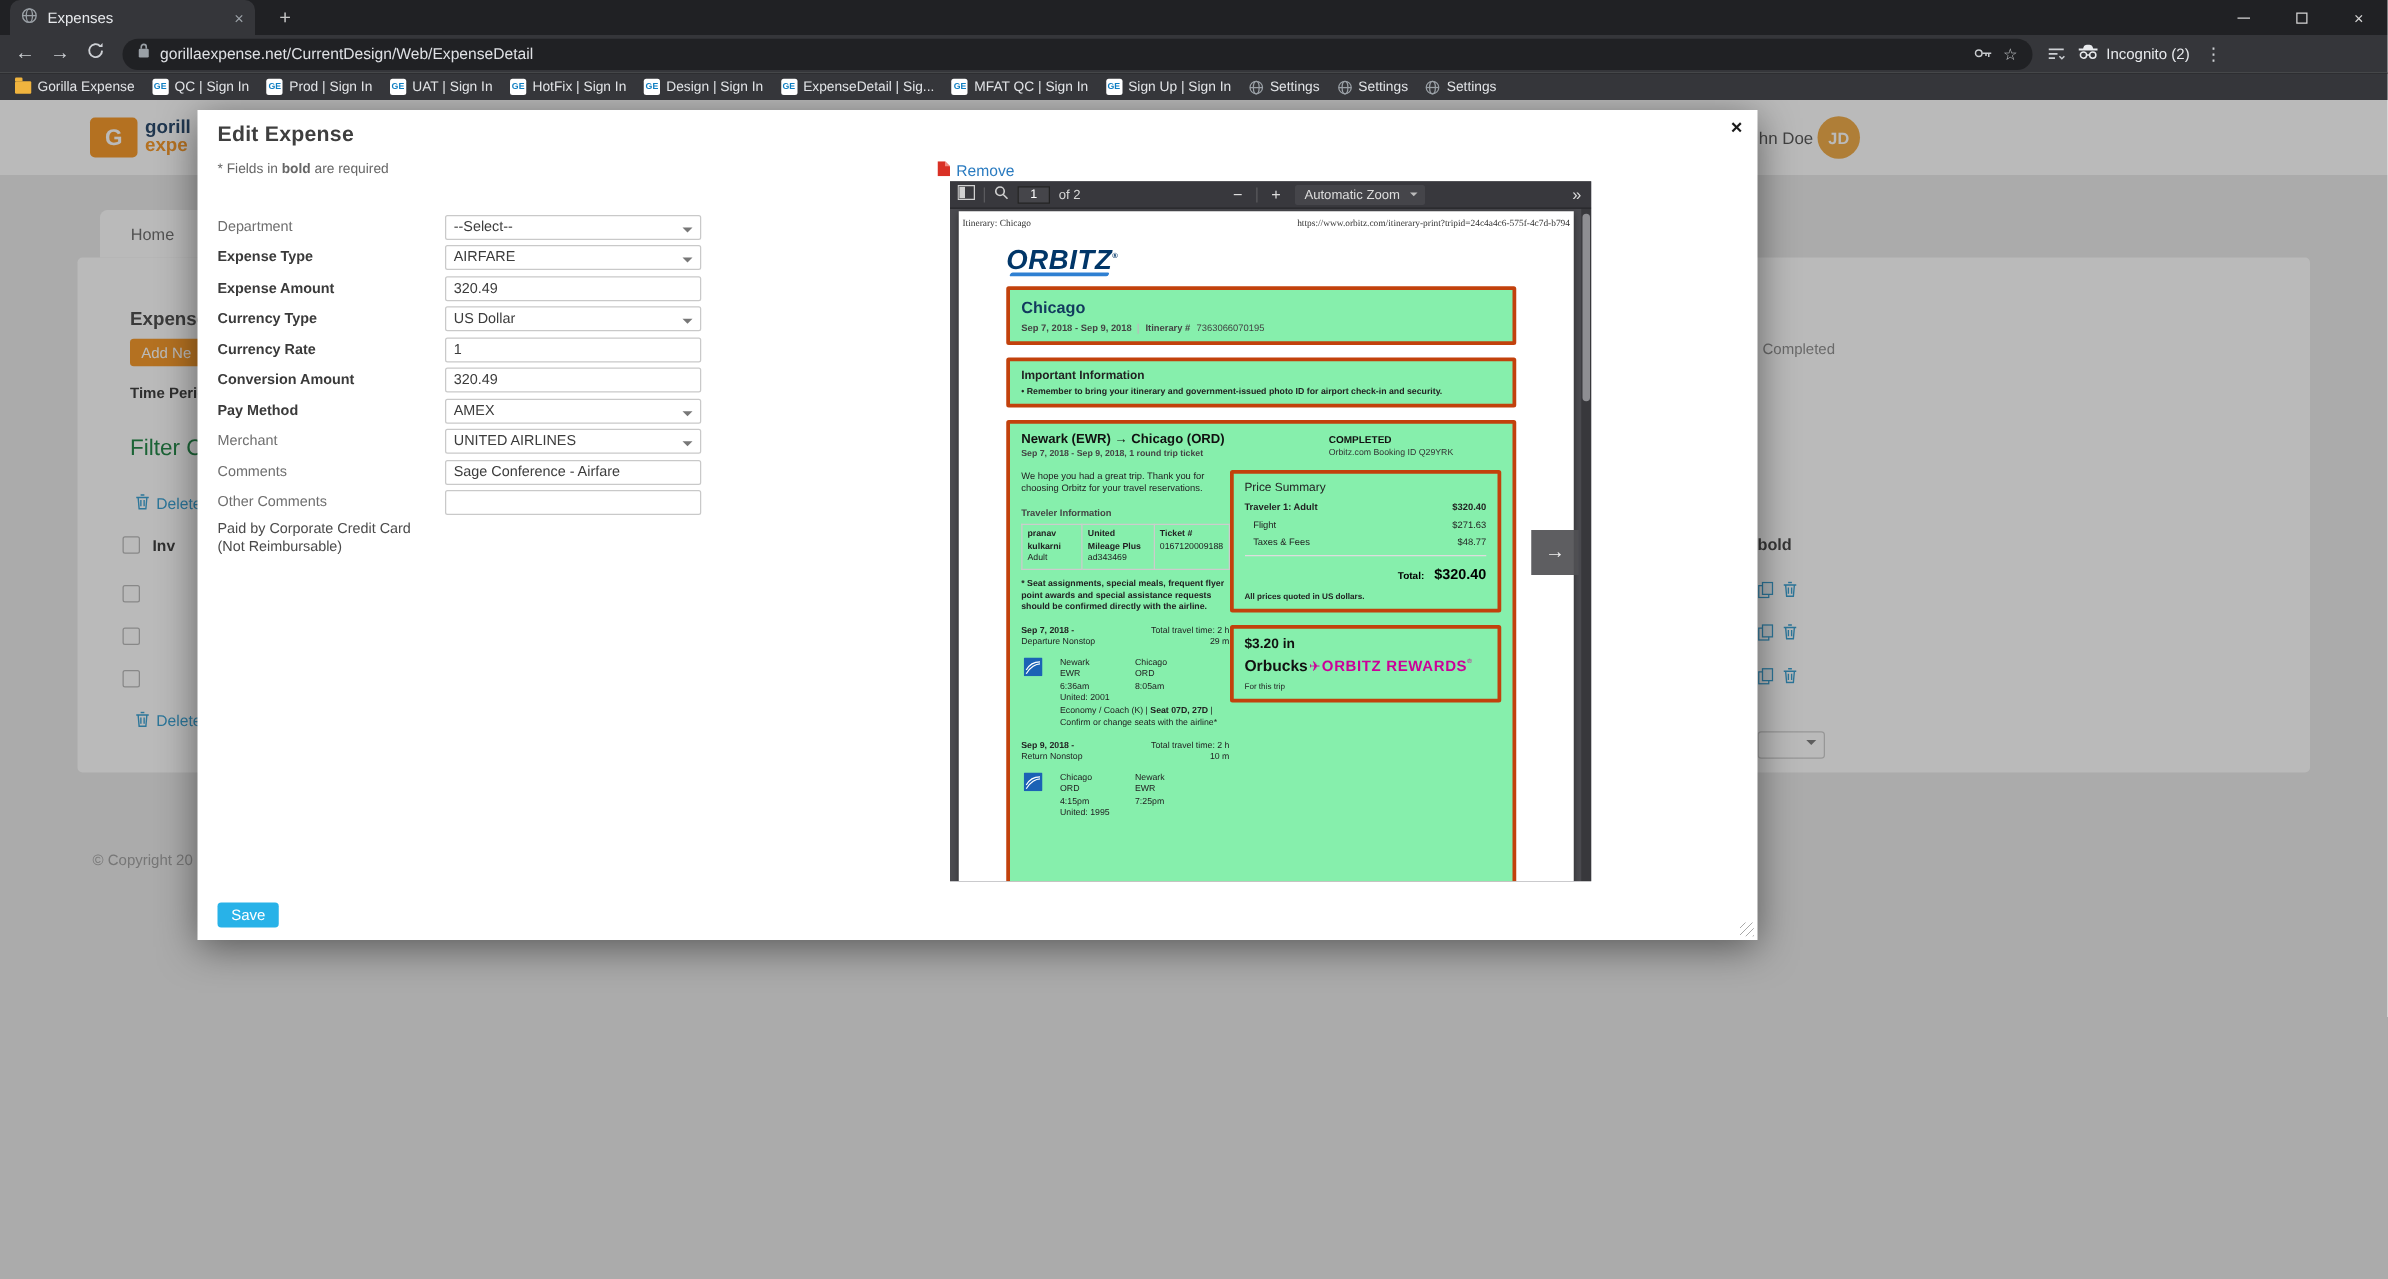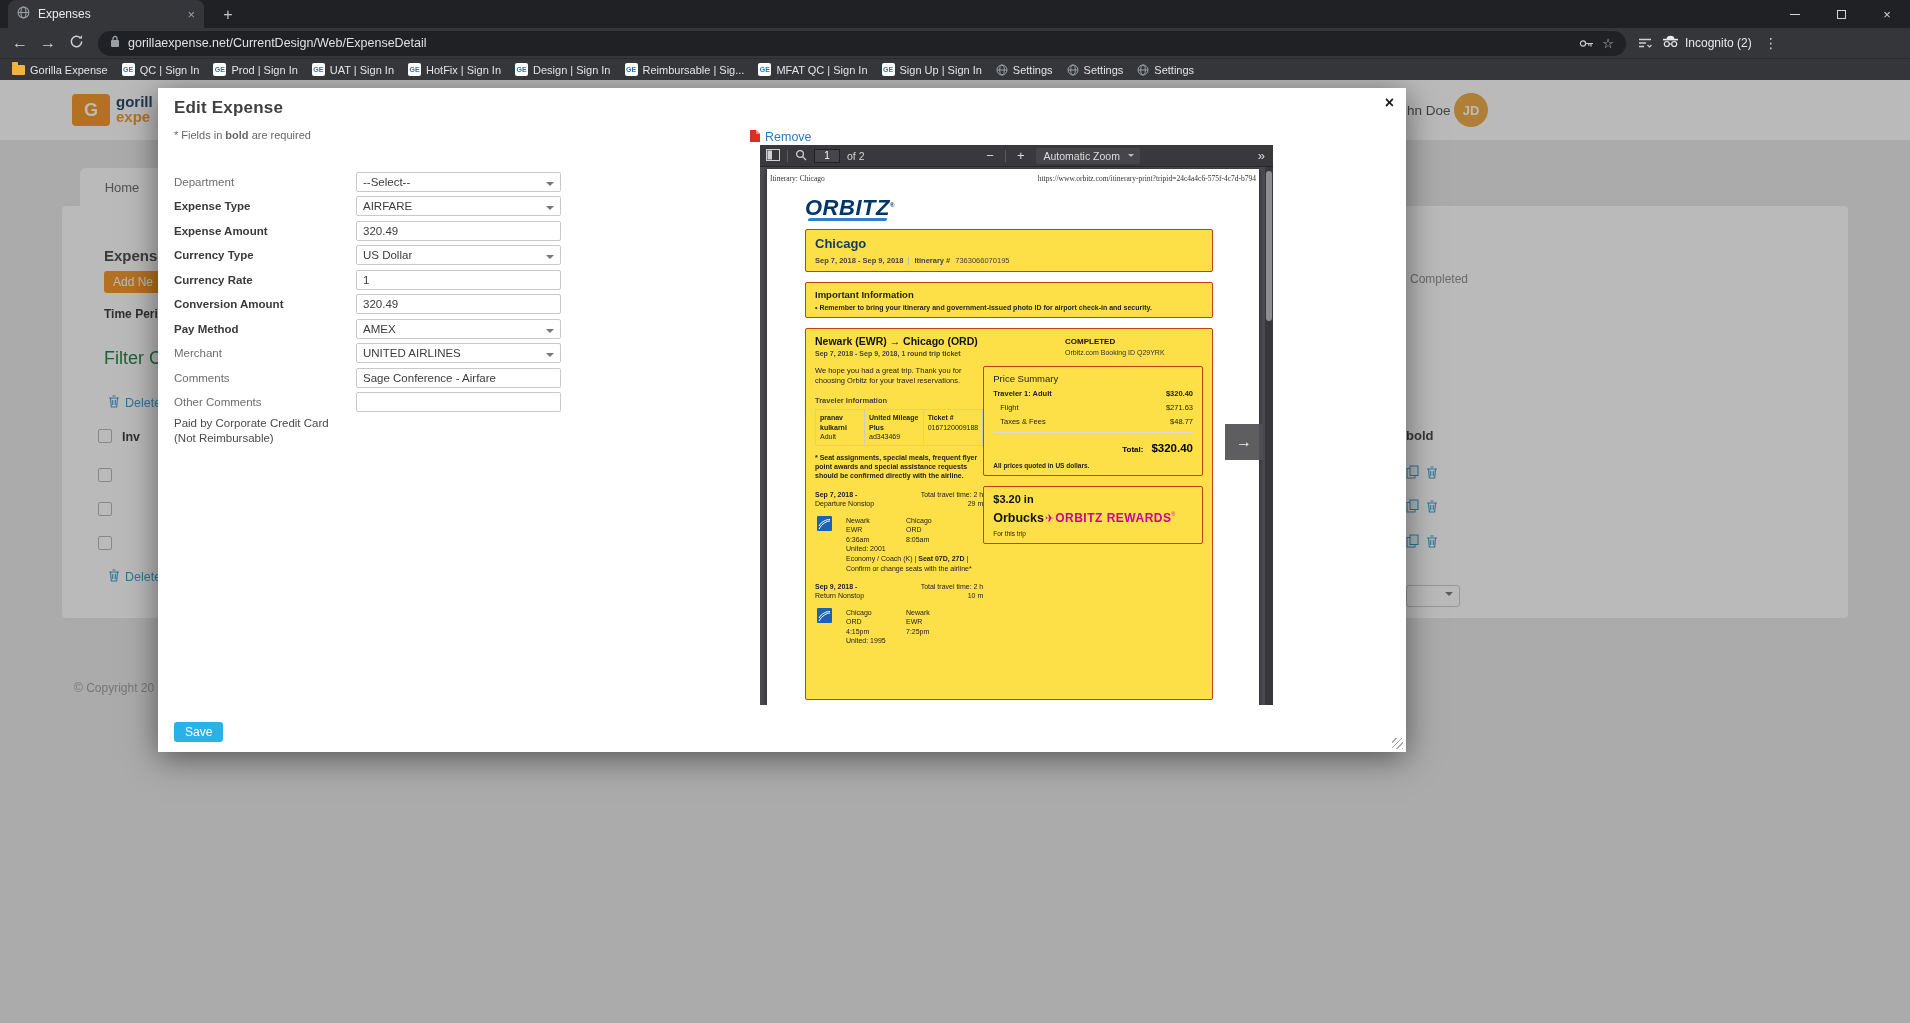--- a/index.html
+++ b/index.html
@@ -114,21 +114,21 @@
 
   
   .print-hdr { display:flex; justify-content:space-between; padding:5px 3px 0 3px; font-family:"Liberation Serif",serif;
                font-size:7.5px; color:#333; }
   .rc { margin:12px 46px 0 38px; }
   .orbitz-logo { display:inline-block; position:relative; font-size:22px; font-weight:bold; font-style:italic;
                  color:#013668; letter-spacing:0.5px; padding-right:8px; }
   .orbitz-logo sup { font-size:6px; font-style:normal; }
   .orbitz-logo::after { content:""; position:absolute; left:3px; right:16px; bottom:0; height:3px; background:#2f80d2;
                         border-radius:2px; transform:skewX(-25deg); }
-  .box { border:1px solid #c2410c; border-radius:2px; padding:6px 9px; margin-top:10px; background:#fde047; }
+  .box { border:3px solid #c2410c; border-radius:2px; padding:6px 9px; margin-top:10px; background:#86efac; }
   .trip-box { margin-top:8px; }
   .trip-title { font-size:13px; font-weight:bold; color:#123a5e; }
   .trip-sub { margin-top:5px; font-size:7.5px; color:#444; display:flex; align-items:center; gap:5px; }
   .vsep { width:1px; height:8px; background:#bbb; }
   .sec-title { font-size:9.5px; color:#222; }
   .imp-bullet { margin-top:4px; font-size:7px; color:#222; padding-left:7px; text-indent:-7px; }
   .flight-box { min-height:372px; }
   .flight-hdr { display:flex; justify-content:space-between;gap:16px; }
   .route { font-size:10.5px; color:#111; }
   .route-sub { margin-top:3px; font-size:7px; color:#444; }
@@ -253,21 +253,21 @@
       <div class="bm">
         <span class="bm-ico bm-ge">GE</span>
         <span class="bm-label">HotFix | Sign In</span>
       </div>
       <div class="bm">
         <span class="bm-ico bm-ge">GE</span>
         <span class="bm-label">Design | Sign In</span>
       </div>
       <div class="bm">
         <span class="bm-ico bm-ge">GE</span>
-        <span class="bm-label">Reimbursable | Sig...</span>
+        <span class="bm-label">ExpenseDetail | Sig...</span>
       </div>
       <div class="bm">
         <span class="bm-ico bm-ge">GE</span>
         <span class="bm-label">MFAT QC | Sign In</span>
       </div>
       <div class="bm">
         <span class="bm-ico bm-ge">GE</span>
         <span class="bm-label">Sign Up | Sign In</span>
       </div>
       <div class="bm">

